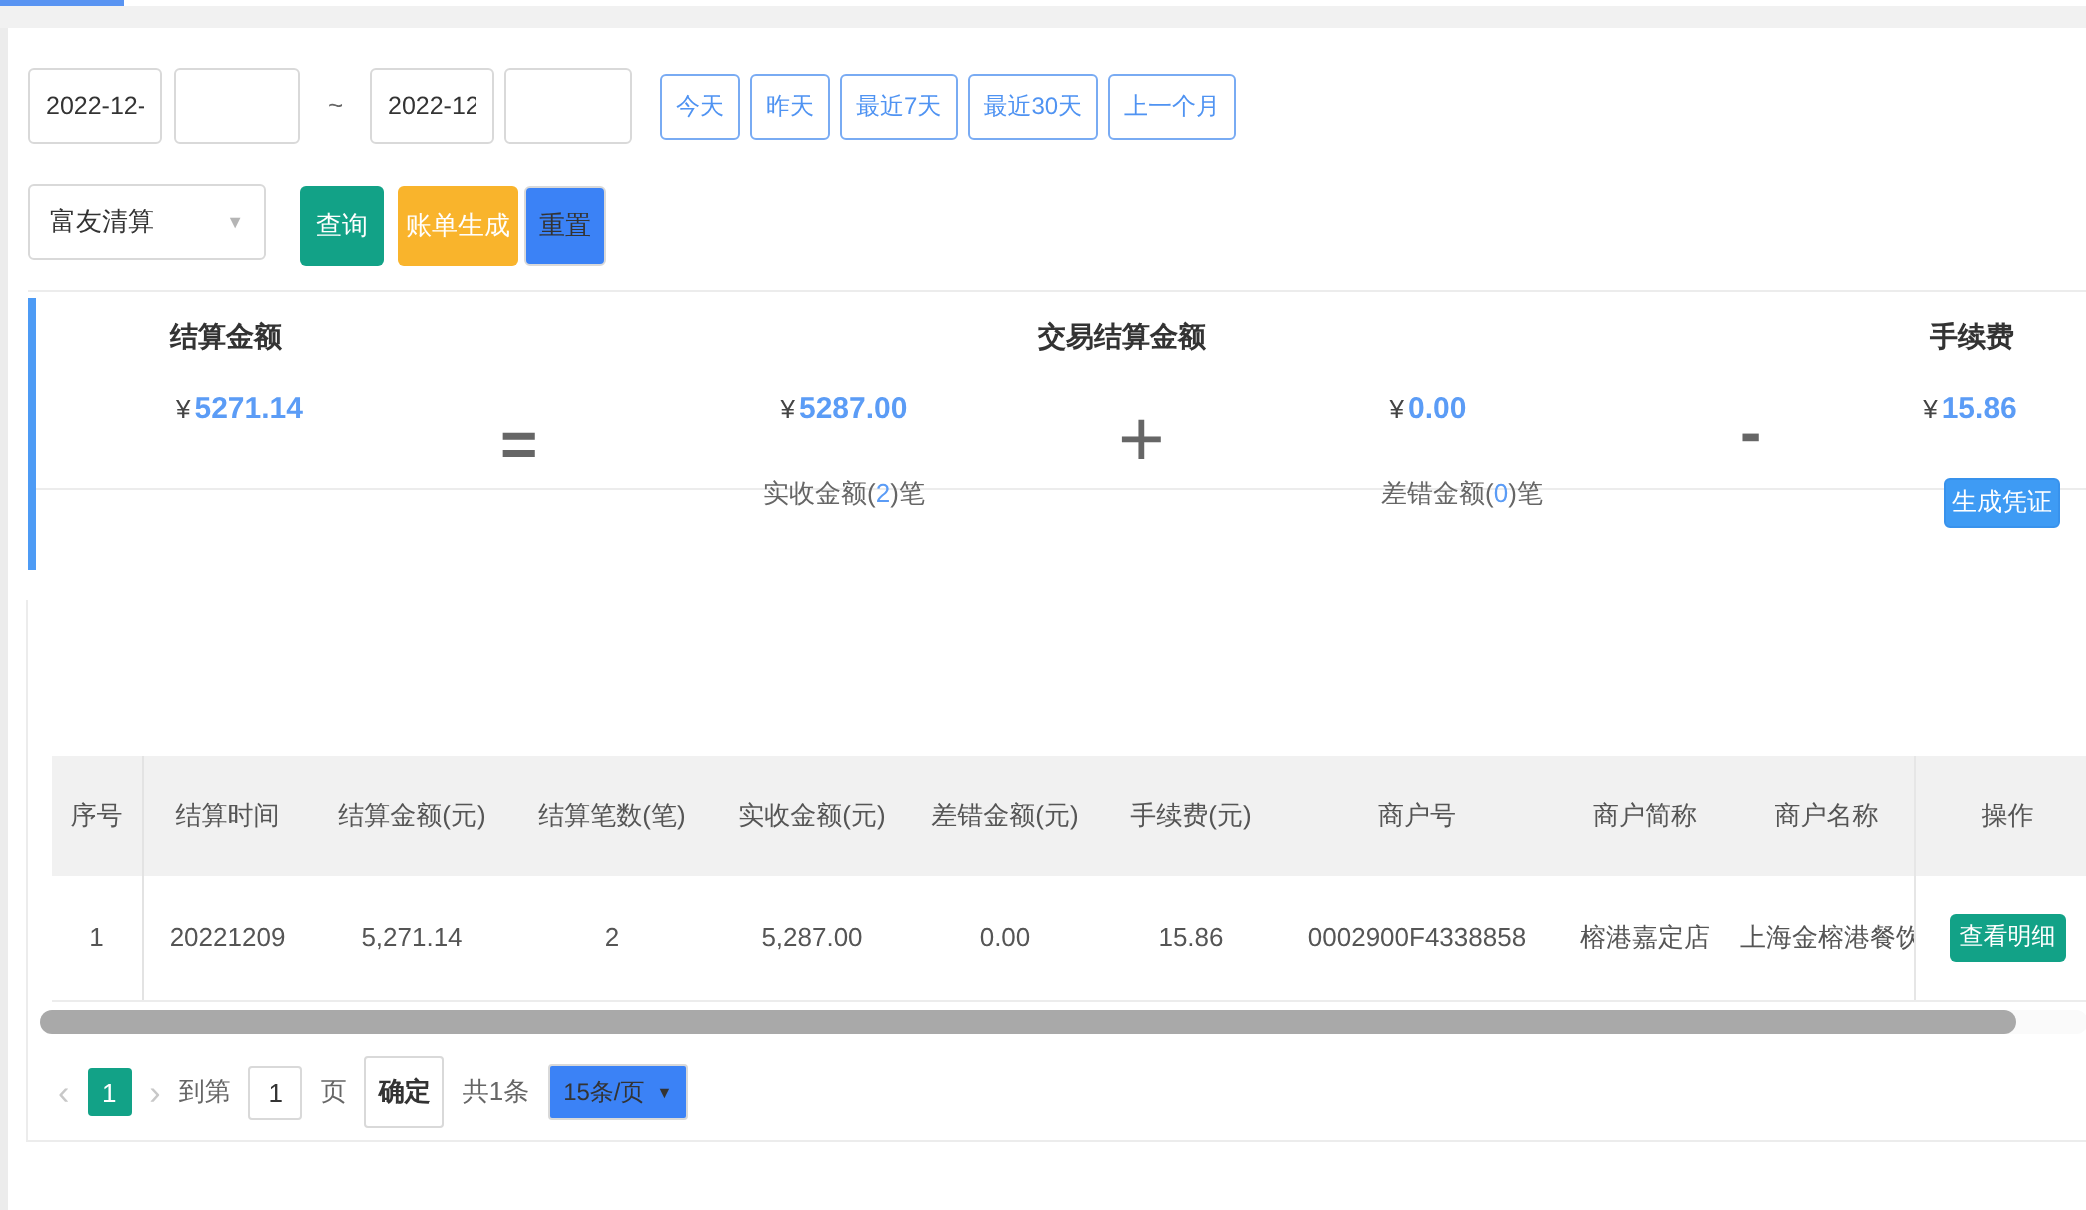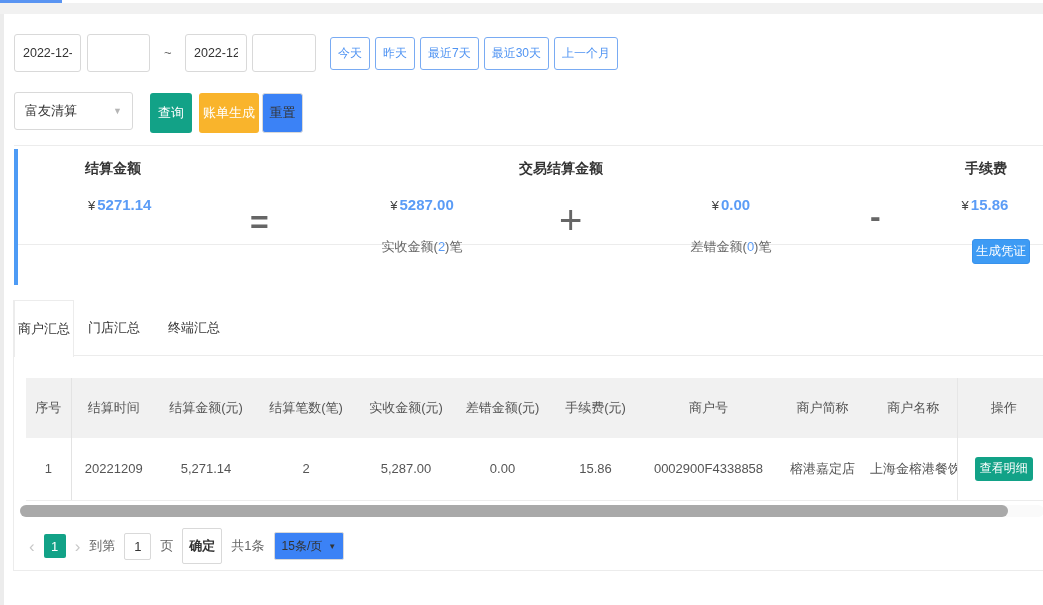--- a/index.html
+++ b/index.html
@@ -43,21 +43,21 @@
   .summary-bar { position:absolute; left:0; top:3px; width:4px; height:136px; background:#4d9bf5; }
   .sum-label { position:absolute; top:14px; font-size:14px; font-weight:bold; color:#333; }
   #lbl-settle { left:71px; }
   #lbl-trade  { left:499px; width:96px; text-align:center; }
   #lbl-fee    { left:951px; }
   .amount { font-size:15px; font-weight:bold; color:#5b9cf6; }
   .cur { font-size:13px; color:#444; font-weight:normal; margin-right:2px; }
   .val1 { position:absolute; left:74px; top:50px; }
   .valbox { position:absolute; top:50px; text-align:center; }
   #val2 { left:318px; width:180px; }
-  #val3 { left:627px; width:180px; }
+  #val3 { left:610px; width:180px; }
   #val4 { left:901px; width:140px; }
   .subline { position:absolute; top:92px; font-size:13px; color:#666; text-align:center; }
   #sub2 { left:318px; width:180px; }
   #sub3 { left:627px; width:180px; }
   .count-blue { color:#5b9cf6; }
   .op { position:absolute; color:#666; font-weight:bold; }
   #op-eq    { left:236px; top:58px; font-size:32px; }
   #op-plus  { left:545px; top:52px; font-size:40px; font-weight:normal; }
   #op-minus { left:856px; top:52px; font-size:32px; }
   .voucher-btn { position:absolute; left:958px; top:93px; width:58px; height:25px; background:#3e9bf4;
@@ -161,25 +161,20 @@
 
     <div class="op" id="op-minus">-</div>
 
     <div class="valbox" id="val4">
       <span class="cur">¥</span><span class="amount">15.86</span>
     </div>
     <button class="voucher-btn">生成凭证</button>
   </div>
 
   <div class="lower-card">
-    <div class="tabbar">
-      <div class="tab active">商户汇总</div>
-      <div class="tab">门店汇总</div>
-      <div class="tab">终端汇总</div>
-    </div>
 
     <table class="grid">
       <colgroup>
         <col style="width:45px">
           <col style="width:85px">
           <col style="width:100px">
           <col style="width:100px">
         <col style="width:100px">
           <col style="width:93px">
           <col style="width:93px">

